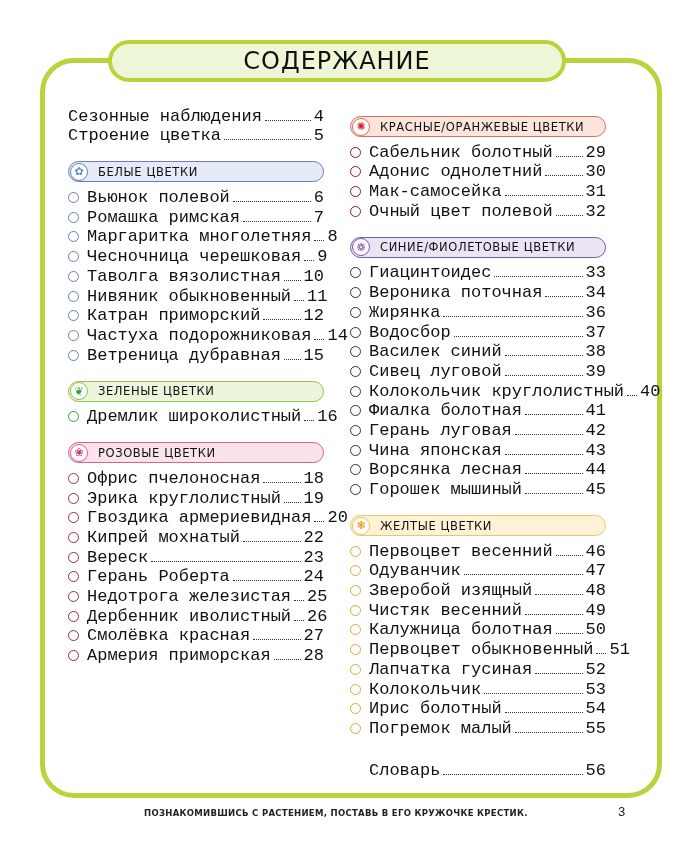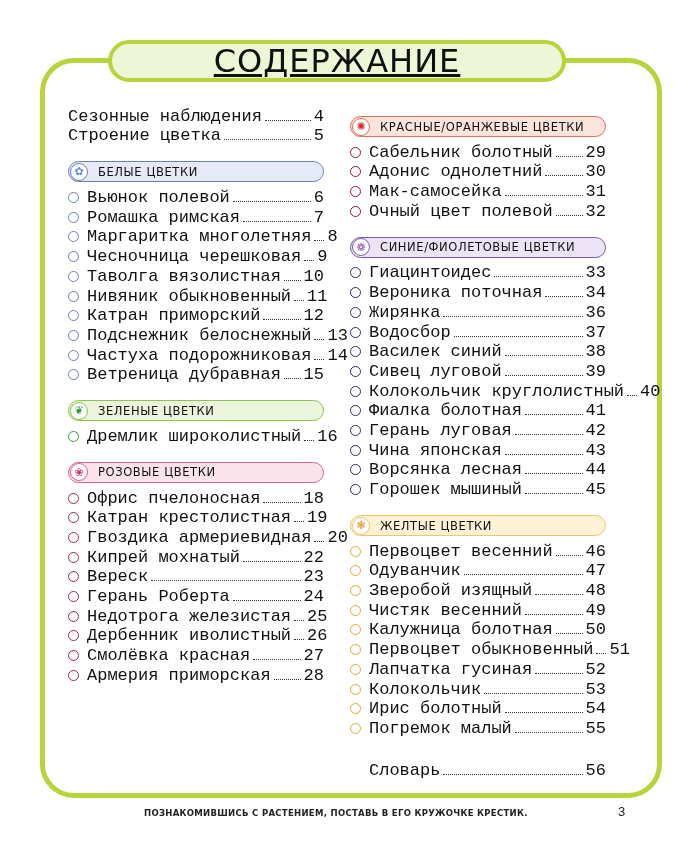--- a/index.html
+++ b/index.html
@@ -9,21 +9,21 @@
   .frame {
     position: absolute; left: 40px; top: 58px; width: 622px; height: 740px;
     border: 5px solid #b7d43a; border-radius: 34px; background: #fff;
   }
   .title-pill {
     position: absolute; left: 108px; top: 40px; width: 458px; height: 42px;
     border: 4px solid #b7d43a; border-radius: 22px; background: #eef6d8;
     display: flex; align-items: center; justify-content: center;
   }
   .title-pill span {
-    font-family: "DejaVu Sans", sans-serif; font-size: 32px; letter-spacing: 1px; color: #111; text-decoration: underline;
+    font-family: "DejaVu Sans", sans-serif; font-size: 24px; letter-spacing: 1px; color: #111;
   }
 
   .col { position: absolute; }
   .col-left { left: 68px; top: 104px; width: 256px; }
   .col-right { left: 350px; top: 108px; width: 256px; }
 
   .row {
     display: flex; align-items: flex-end; height: 19.7px; font-size: 17px; line-height: 15px;
     white-space: nowrap;
     font-family: Liberation Mono, monospace;
@@ -126,26 +126,20 @@
       <span class="page">11</span>
     </div>
     <div class="row">
       <span class="circle" style="border-color: rgb(107, 127, 184);"></span>
       <span class="label">Катран приморский</span>
       <span class="dots"></span>
       <span class="page">12</span>
     </div>
     <div class="row">
       <span class="circle" style="border-color: rgb(107, 127, 184);"></span>
-      <span class="label">Подснежник белоснежный</span>
-      <span class="dots"></span>
-      <span class="page">13</span>
-    </div>
-    <div class="row">
-      <span class="circle" style="border-color: rgb(107, 127, 184);"></span>
       <span class="label">Частуха подорожниковая</span>
       <span class="dots"></span>
       <span class="page">14</span>
     </div>
     <div class="row">
       <span class="circle" style="border-color: rgb(107, 127, 184);"></span>
       <span class="label">Ветреница дубравная</span>
       <span class="dots"></span>
       <span class="page">15</span>
     </div>
@@ -166,21 +160,21 @@
       <span class="title">РОЗОВЫЕ ЦВЕТКИ</span>
     </div>
     <div class="row">
       <span class="circle" style="border-color: rgb(156, 42, 86);"></span>
       <span class="label">Офрис пчелоносная</span>
       <span class="dots"></span>
       <span class="page">18</span>
     </div>
     <div class="row">
       <span class="circle" style="border-color: rgb(156, 42, 86);"></span>
-      <span class="label">Катран крестолистная</span>
+      <span class="label">Эрика круглолистный</span>
       <span class="dots"></span>
       <span class="page">19</span>
     </div>
     <div class="row">
       <span class="circle" style="border-color: rgb(156, 42, 86);"></span>
       <span class="label">Гвоздика армериевидная</span>
       <span class="dots"></span>
       <span class="page">20</span>
     </div>
     <div class="row">

